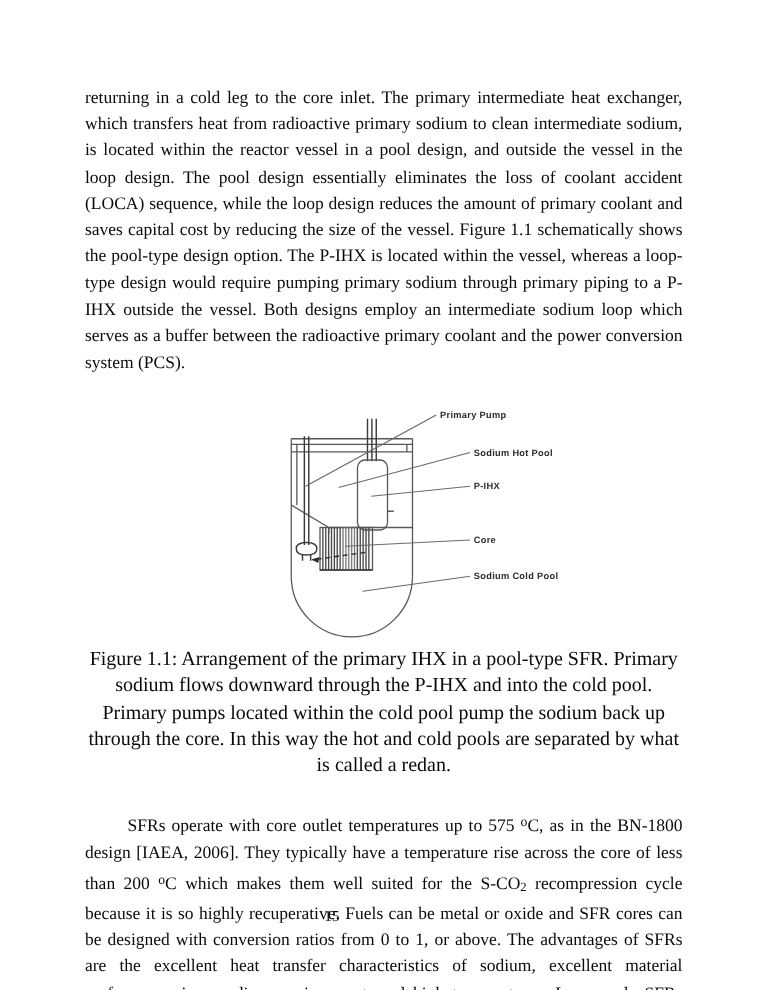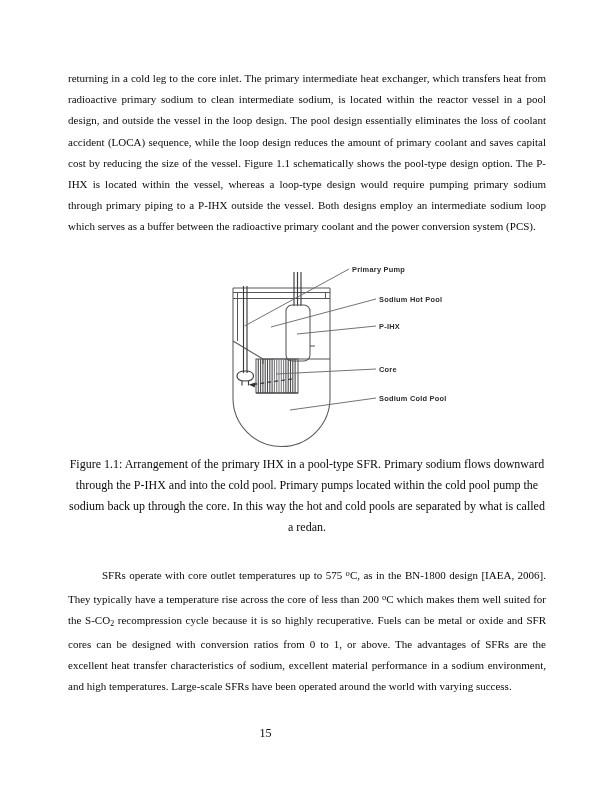--- a/index.html
+++ b/index.html
@@ -26,34 +26,34 @@
 
   .content {
     position: absolute;
     left: 68px;
     top: 68px;
     width: 478px;
   }
 
   p.body-para {
     margin: 0;
-    font-size: 11px;
+    font-size: 14px;
     line-height: 21.2px;
     text-align: justify;
     text-justify: inter-word;
     color: #0a0a0a;
   }
 
   p.indent-para {
     text-indent: 34px;
   }
 
   .caption {
     margin: 0;
-    font-size: 12px;
+    font-size: 16px;
     line-height: 21.2px;
     text-align: center;
     color: #0a0a0a;
   }
 
   .figure-block {
     position: relative;
     height: 196px;
     margin: 0;
     text-decoration: underline;

